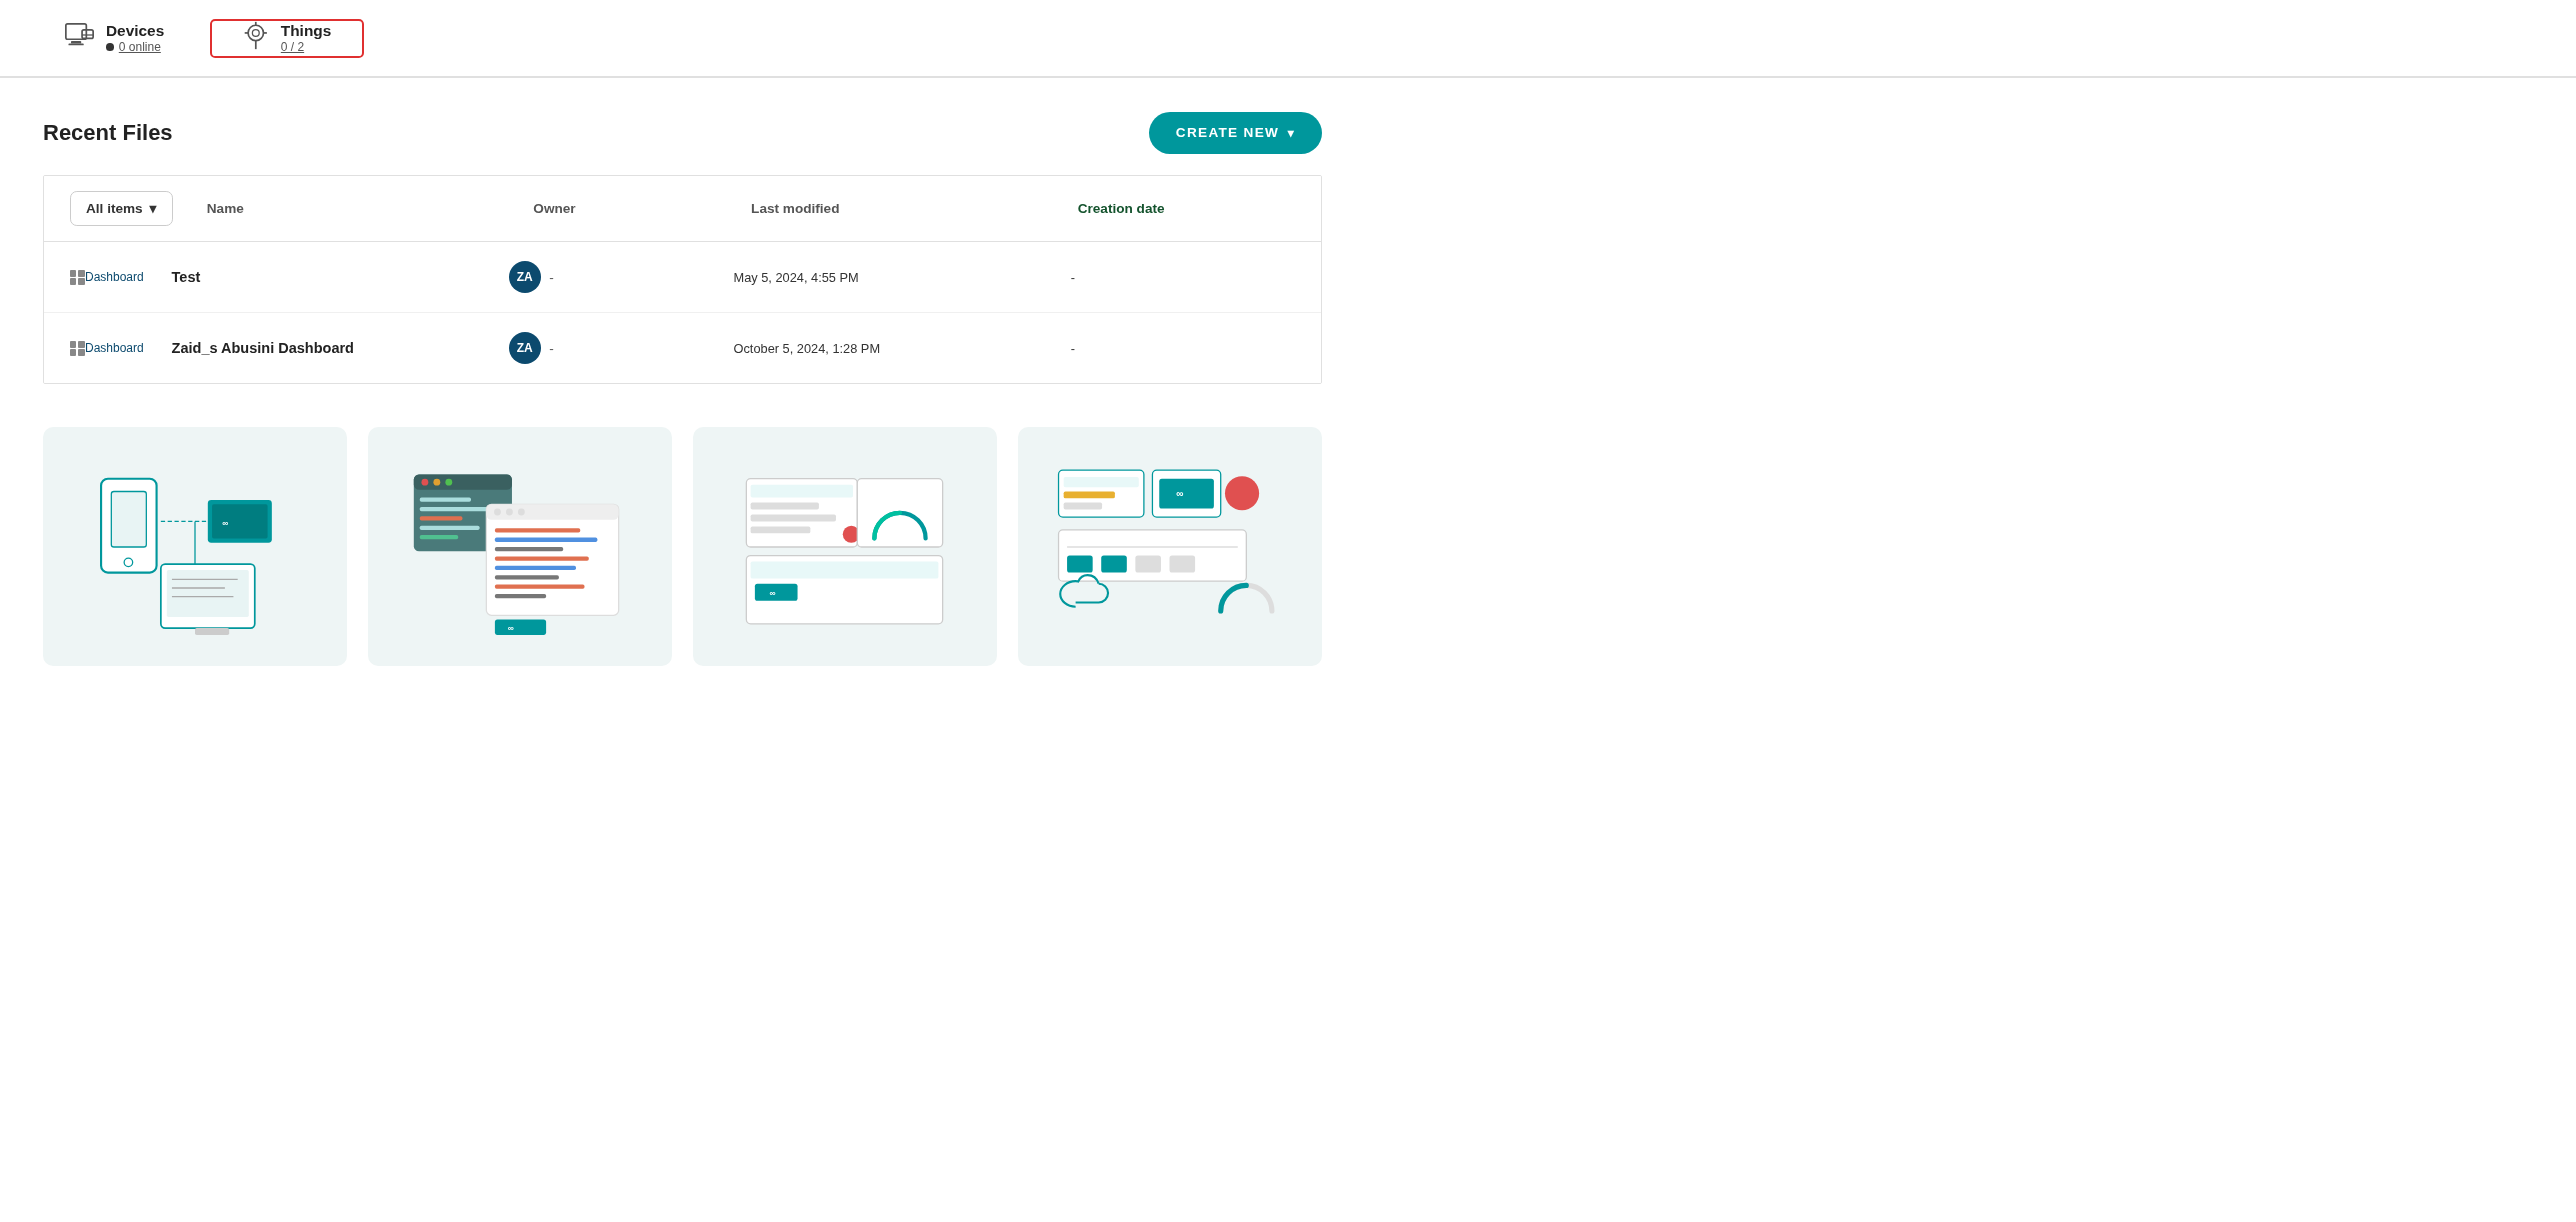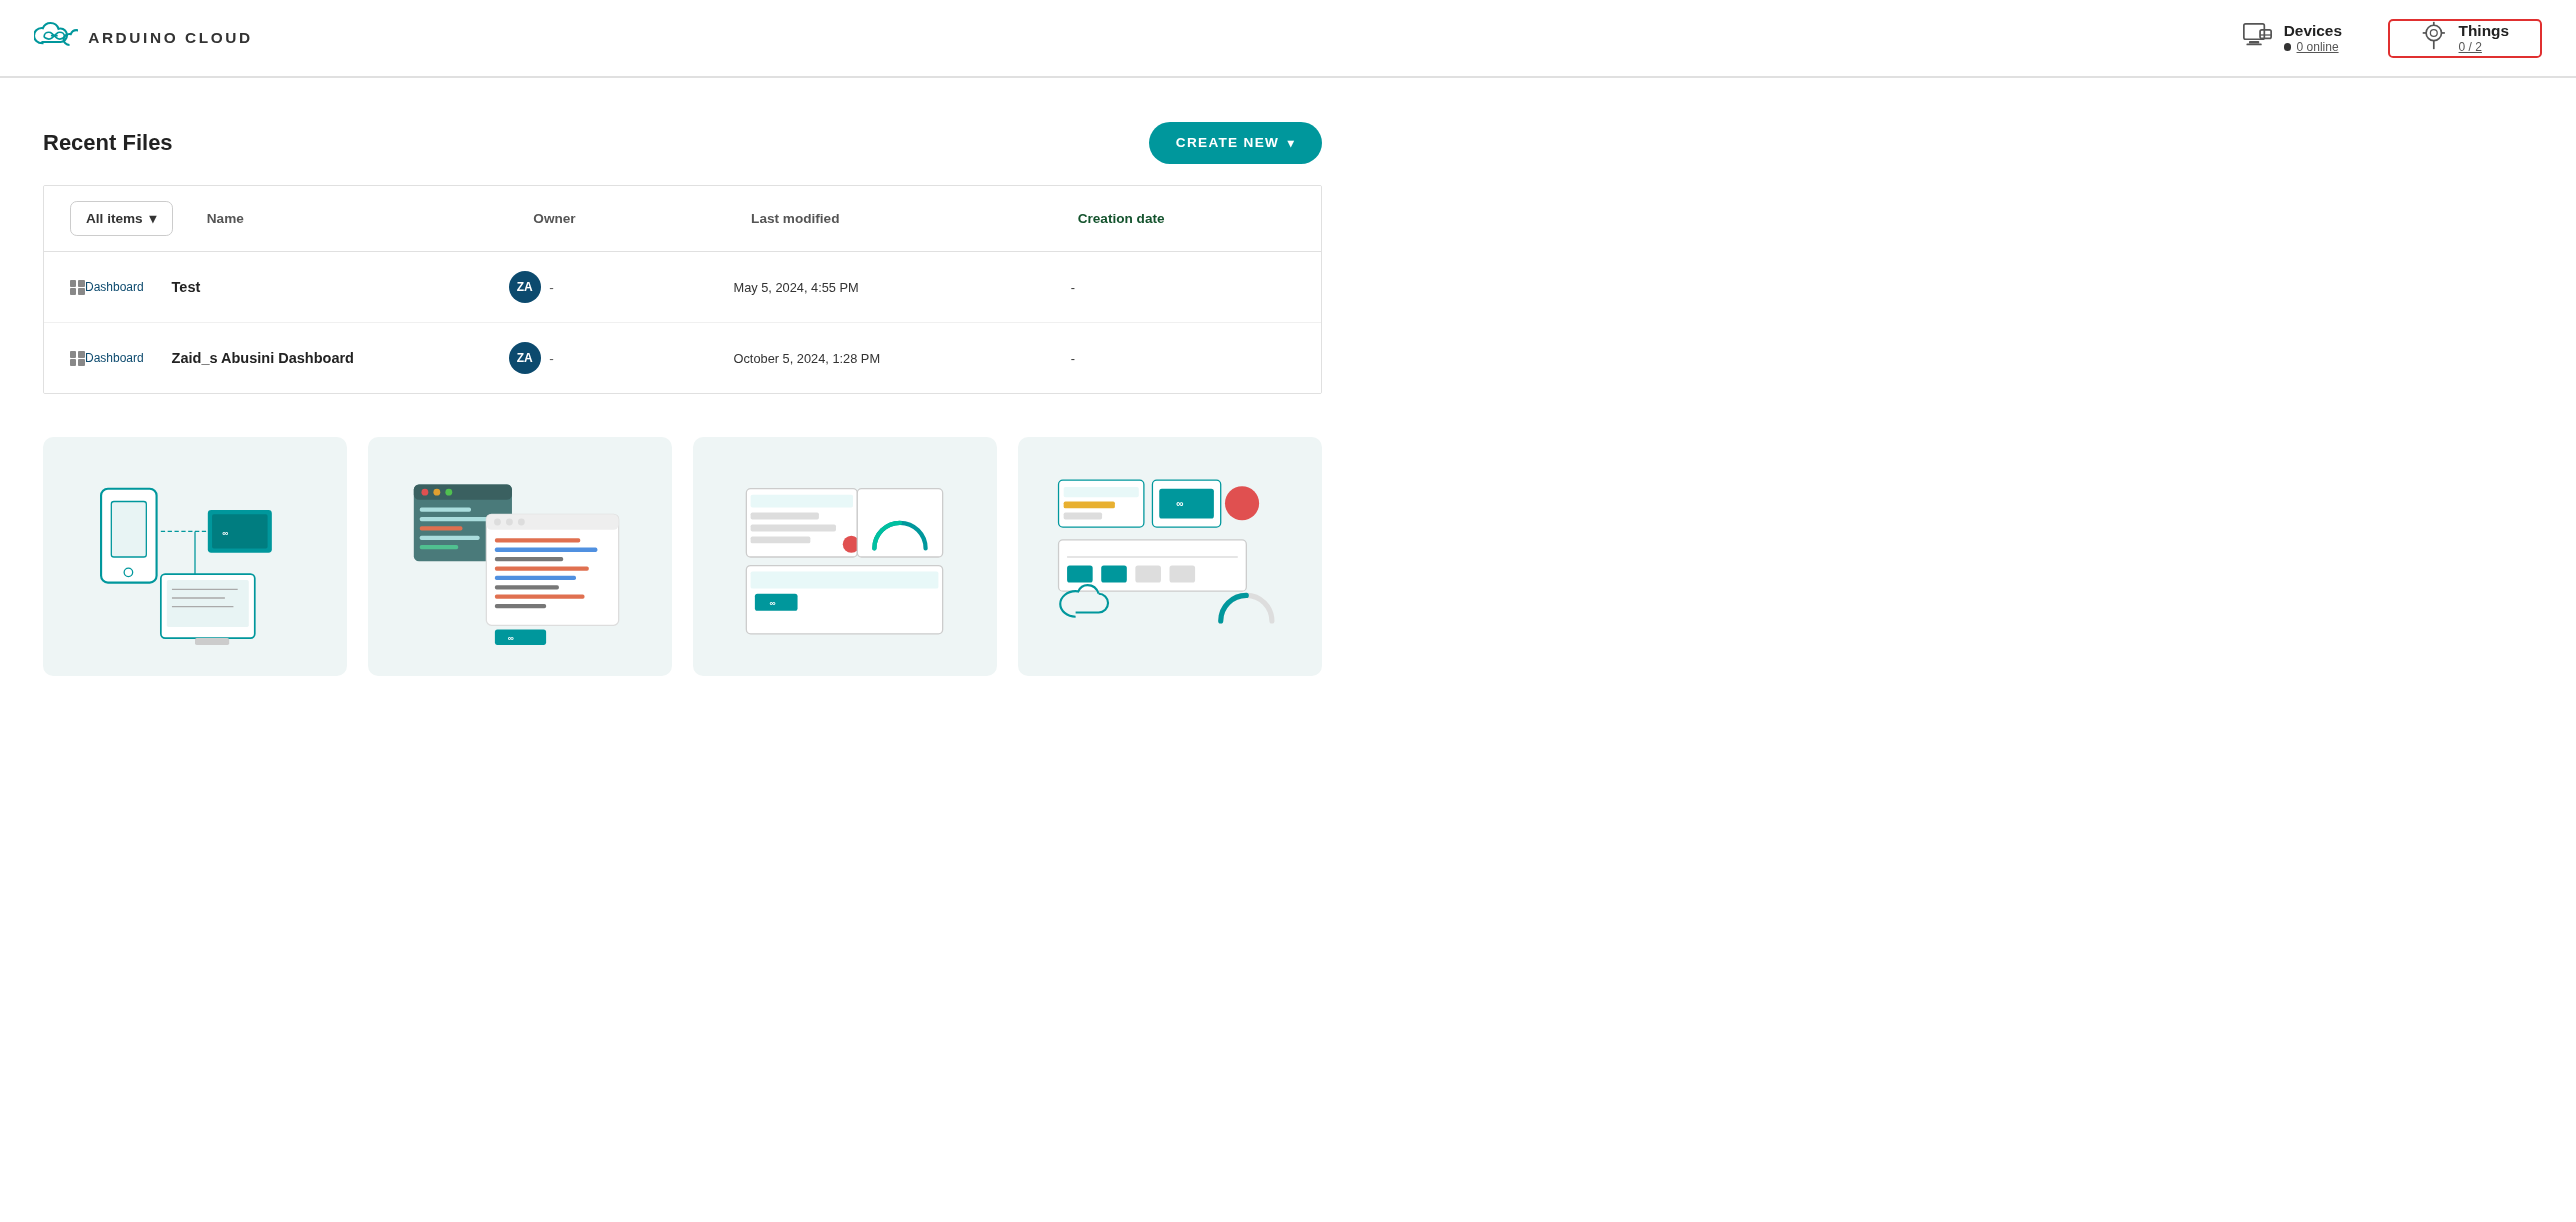--- a/index.html
+++ b/index.html
@@ -68,21 +68,21 @@
     .online-dot {
       width: 7.7px;
       height: 7.7px;
       border-radius: 50%;
       background: #333;
       display: inline-block;
     }
 
     
     .main {
-      padding: 44px 43px;
+      padding: 34px 43px;
       max-width: 1365px;
     }
 
     
     .section-header {
       display: flex;
       align-items: center;
       justify-content: space-between;
       margin-bottom: 20.5px;
     }
@@ -293,34 +293,20 @@
     .header-separator {
       width: 100%;
       height: 0.9px;
       background: #e0e0e0;
     }
   </style>
 </head>
 <body>
 
 <header class="header">
-  <div class="logo-area">
-    <div class="logo-icon">
-      <svg viewBox="0 0 52 36" fill="none" xmlns="http://www.w3.org/2000/svg">
-
-        <path d="M10 26 C4 26 0 22 0 17 C0 12 4 8 9 8 C9.5 8 10 8.1 10.5 8.2 C12 4.5 15.5 2 19.5 2 C24 2 27.8 5 29 9 C29.7 8.7 30.5 8.5 31.3 8.5 C35.5 8.5 39 12 39 16.5 C39 21 35.5 24.5 31.3 24.5 L10 24.5 Z" fill="none" stroke="#00979c" stroke-width="2.5"></path>
-        <path d="M42 28 C38 28 35 25 35 21.5 C35 18 38 15 42 15 C42.5 15 43 15.1 43.5 15.2 C44.5 12.5 47 10.5 50 10.5 C53.5 10.5 56.5 13 57.5 16.5" fill="none" stroke="#00979c" stroke-width="2.5"></path>
-
-        <path d="M12 18 C12 15 14.5 13 17.5 13 C19 13 20.3 13.6 21.3 14.5 L24 17 L21.3 19.5 C20.3 20.4 19 21 17.5 21 C14.5 21 12 19 12 18 Z" fill="none" stroke="#00979c" stroke-width="2"></path>
-        <path d="M36 18 C36 15 33.5 13 30.5 13 C29 13 27.7 13.6 26.7 14.5 L24 17 L26.7 19.5 C27.7 20.4 29 21 30.5 21 C33.5 21 36 19 36 18 Z" fill="none" stroke="#00979c" stroke-width="2"></path>
-        <line x1="20" y1="17" x2="28" y2="17" stroke="#00979c" stroke-width="2"></line>
-      </svg>
-    </div>
-    <span class="logo-text">ARDUINO CLOUD</span>
-  </div>
   <div class="header-right">
     <div class="header-item">
       <div class="header-item-icon">
         <svg width="29" height="24" viewBox="0 0 34 28" fill="none" xmlns="http://www.w3.org/2000/svg">
           <rect x="1" y="1" width="24" height="18" rx="2" stroke="#555" stroke-width="2" fill="none"></rect>
           <rect x="7" y="21" width="12" height="3" rx="1" fill="#555"></rect>
           <rect x="4" y="24" width="18" height="2" rx="1" fill="#555"></rect>
           <rect x="20" y="8" width="13" height="10" rx="2" stroke="#555" stroke-width="2" fill="none"></rect>
           <line x1="20" y1="14" x2="33" y2="14" stroke="#555" stroke-width="1.5"></line>
         </svg>

